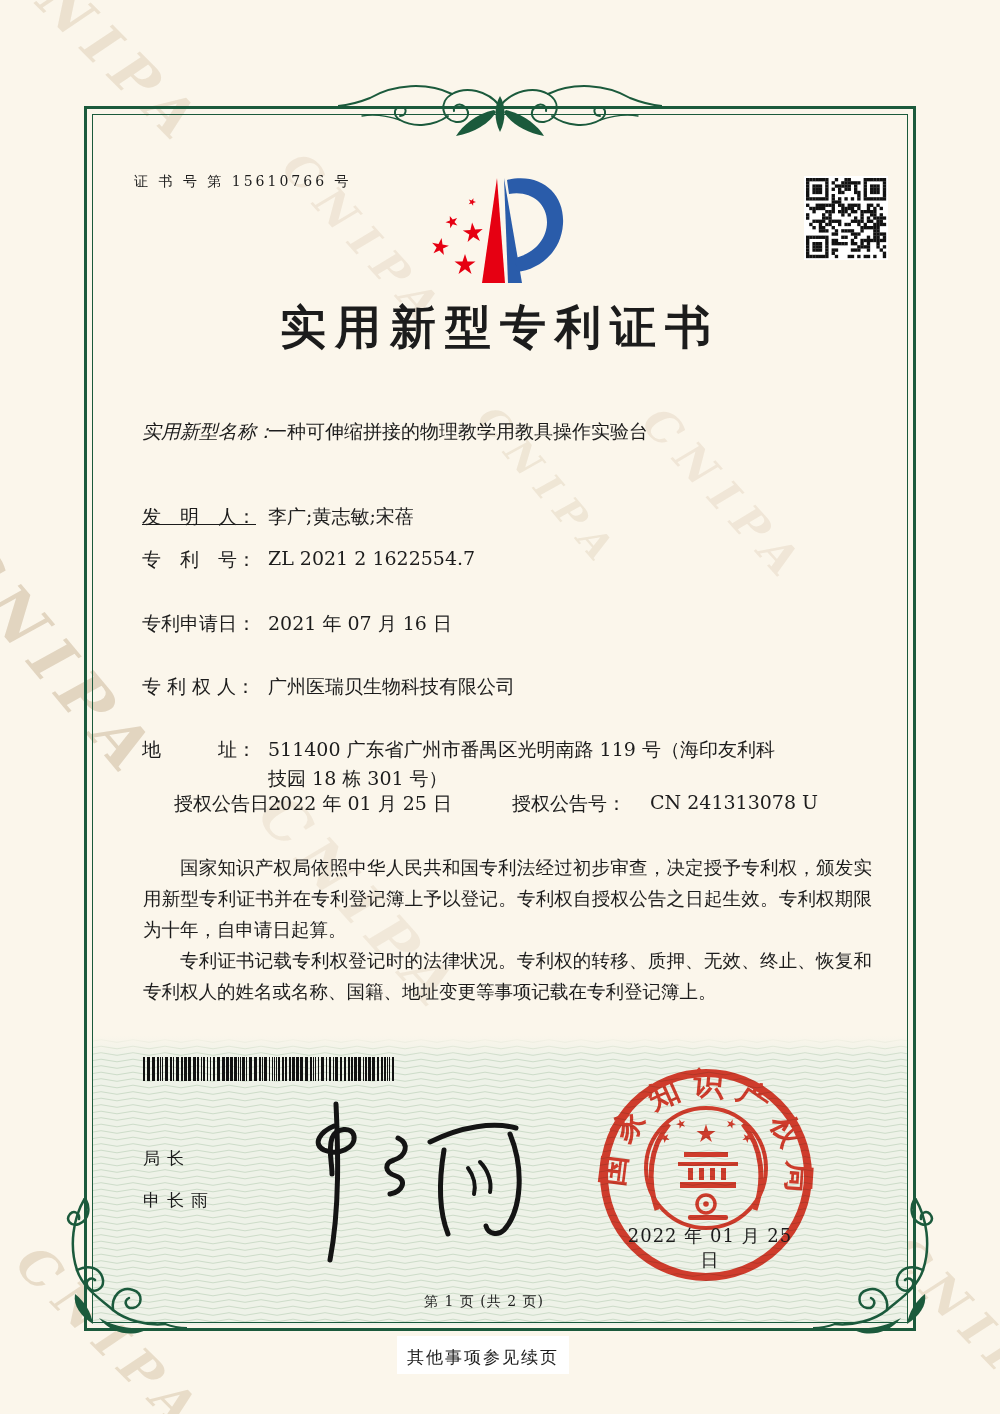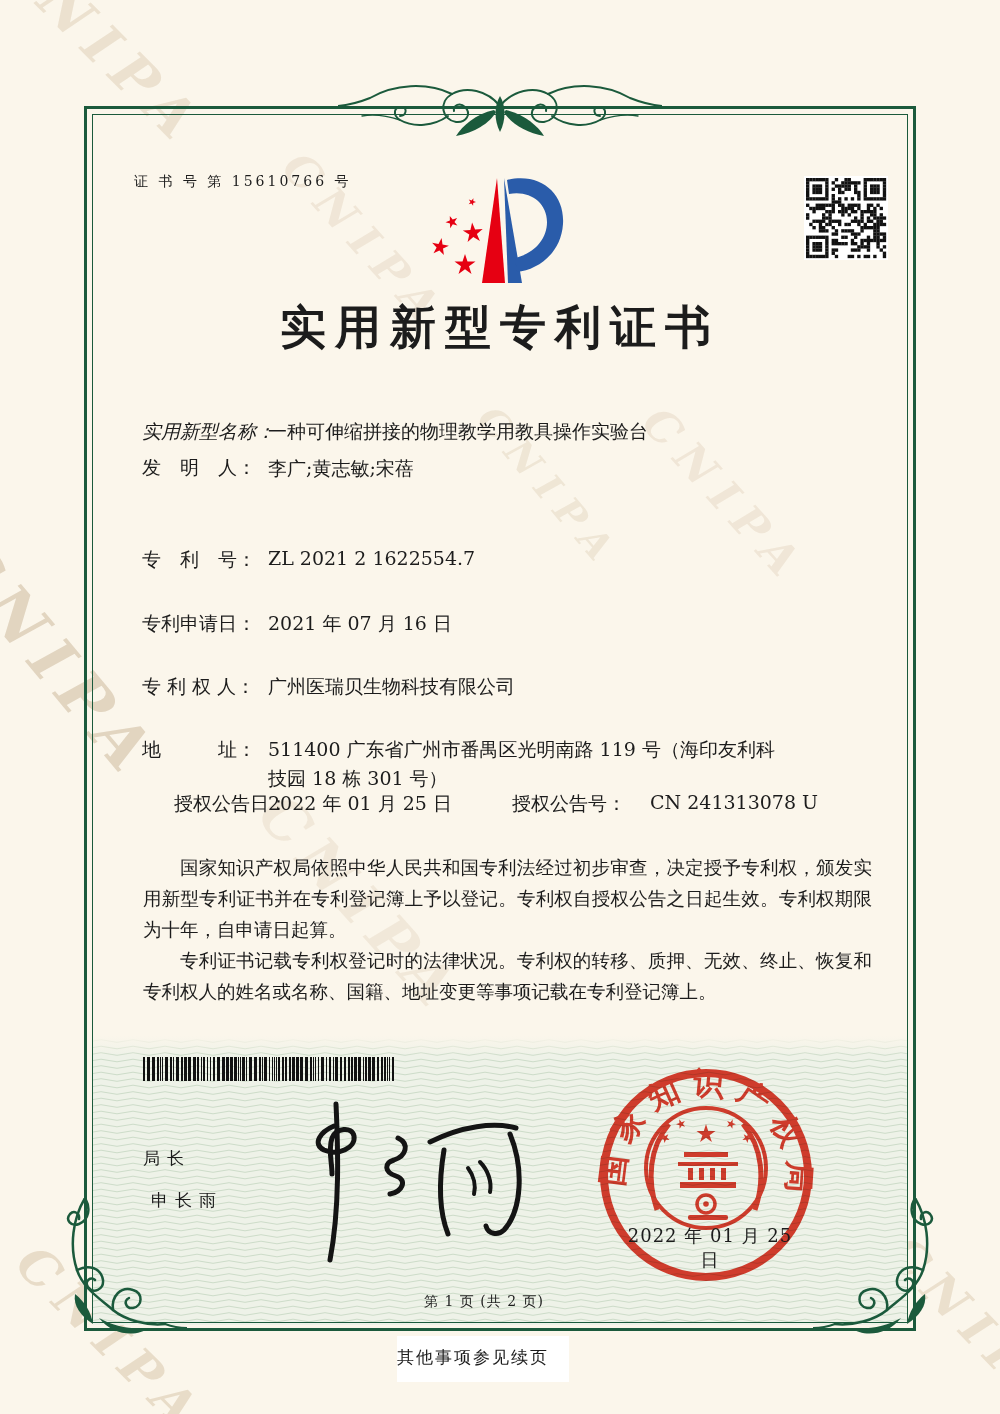--- a/index.html
+++ b/index.html
@@ -21,22 +21,22 @@
   .fvalue{left:268px;}
   
   .body-text{left:143px;top:831px;width:729px;font-size:18.5px;line-height:31px;text-align:justify;z-index:7;margin-top:21px;}
   .body-text p{margin:0;text-indent:2em;}
   
   .guilloche{left:93px;top:1036px;z-index:2;}
   .gfade{left:93px;top:1036px;width:814px;height:20px;background:linear-gradient(#fbf6eb,rgba(251,246,235,0));z-index:2;}
   .director{font-family:"DejaVu Sans","Liberation Sans",sans-serif;font-size:17px;letter-spacing:7px;z-index:4;}
   .seal-date{left:622px;top:1224px;width:176px;text-align:center;font-size:18px;letter-spacing:1px;z-index:5;}
   .page-info{left:400px;top:1293px;width:168px;text-align:center;font-size:14px;letter-spacing:1px;z-index:4;}
-  .footer-note-box{left:397px;top:1336px;width:172px;height:46px;background:#ffffff;z-index:3;
-      line-height:42px;font-size:17px;letter-spacing:2px;}
+  .footer-note-box{left:397px;top:1336px;width:172px;height:38px;background:#ffffff;z-index:3;
+      text-align:center;line-height:42px;font-size:17px;letter-spacing:2px;}
   svg{display:block;}
 </style>
 </head>
 <body>
 
 <div class="page">
 
   <span class="wm" style="left:-30px;top:10px;font-size:56px;transform:rotate(45deg);">CNIPA</span>
   <span class="wm" style="left:255px;top:215px;font-size:44px;transform:rotate(48deg);color:rgba(198,172,136,0.20);">CNIPA</span>
   <span class="wm" style="left:450px;top:465px;font-size:38px;transform:rotate(50deg);color:rgba(198,172,136,0.22);">CNIPA</span>
@@ -452,22 +452,22 @@
       <rect x="62.800000000000004" y="78.80000000000001" width="3.35" height="3.35" fill="#111"></rect>
       <rect x="69.2" y="78.80000000000001" width="3.35" height="3.35" fill="#111"></rect>
       <rect x="78.80000000000001" y="78.80000000000001" width="3.35" height="3.35" fill="#111"></rect>
     </svg>
 
   <div class="abs title">实用新型专利证书</div>
 
   <div class="abs flabel" style="top:419px;font-style:italic;">实用新型名称：</div>
   <div class="abs fvalue" style="top:419px;">一种可伸缩拼接的物理教学用教具操作实验台</div>
 
-  <div class="abs flabel" style="top:455px;">发　明　人：</div>
-  <div class="abs fvalue" style="top:456px;">李广;黄志敏;宋蓓</div>
+  <div class="abs flabel" style="top:504px;text-decoration:underline;">发　明　人：</div>
+  <div class="abs fvalue" style="top:504px;">李广;黄志敏;宋蓓</div>
 
   <div class="abs flabel" style="top:547px;">专　利　号：</div>
   <div class="abs fvalue" style="top:547px;">ZL 2021 2 1622554.7</div>
 
   <div class="abs flabel" style="top:611px;">专利申请日：</div>
   <div class="abs fvalue" style="top:611px;">2021 年 07 月 16 日</div>
 
   <div class="abs flabel" style="top:674px;text-align:right;">专 利 权 人：</div>
   <div class="abs fvalue" style="top:674px;">广州医瑞贝生物科技有限公司</div>
 
@@ -553,21 +553,21 @@
       <rect x="229" y="1" width="3" height="24" fill="#111"></rect>
       <rect x="234" y="1" width="2" height="24" fill="#111"></rect>
       <rect x="238" y="1" width="2" height="24" fill="#111"></rect>
       <rect x="241" y="1" width="2" height="24" fill="#111"></rect>
       <rect x="244" y="1" width="1" height="24" fill="#111"></rect>
       <rect x="246" y="1" width="1" height="24" fill="#111"></rect>
       <rect x="249" y="1" width="2" height="24" fill="#111"></rect>
     </svg>
 
   <div class="abs director" style="left:143px;top:1147px;">局长</div>
-  <div class="abs director" style="left:151px;top:1189px;text-align:right;">申长雨</div>
+  <div class="abs director" style="left:143px;top:1189px;text-align:right;">申长雨</div>
 
   <svg class="abs" style="left:272px;top:1098px;z-index:4;" width="270" height="170" viewBox="0 0 270 170">
     <g fill="none" stroke="#141414" stroke-width="5" stroke-linecap="round" stroke-linejoin="round">
       <path d="M62,28 C48,34 40,46 52,52 C66,58 84,50 82,38 C80,28 64,30 60,40 C56,52 60,64 60,76"></path>
       <path d="M64,6 C66,50 68,110 58,162"></path>
       <path d="M126,40 C138,46 134,58 122,62 C112,65 112,74 124,78 C136,82 130,94 118,96"></path>
       <path d="M158,44 C190,28 222,24 244,30"></path>
       <path d="M172,52 C166,88 168,116 176,136"></path>
       <path d="M238,36 C252,70 250,112 232,132 C226,138 216,136 214,128"></path>
       <path d="M196,70 C202,78 204,88 202,96" stroke-width="4"></path>

